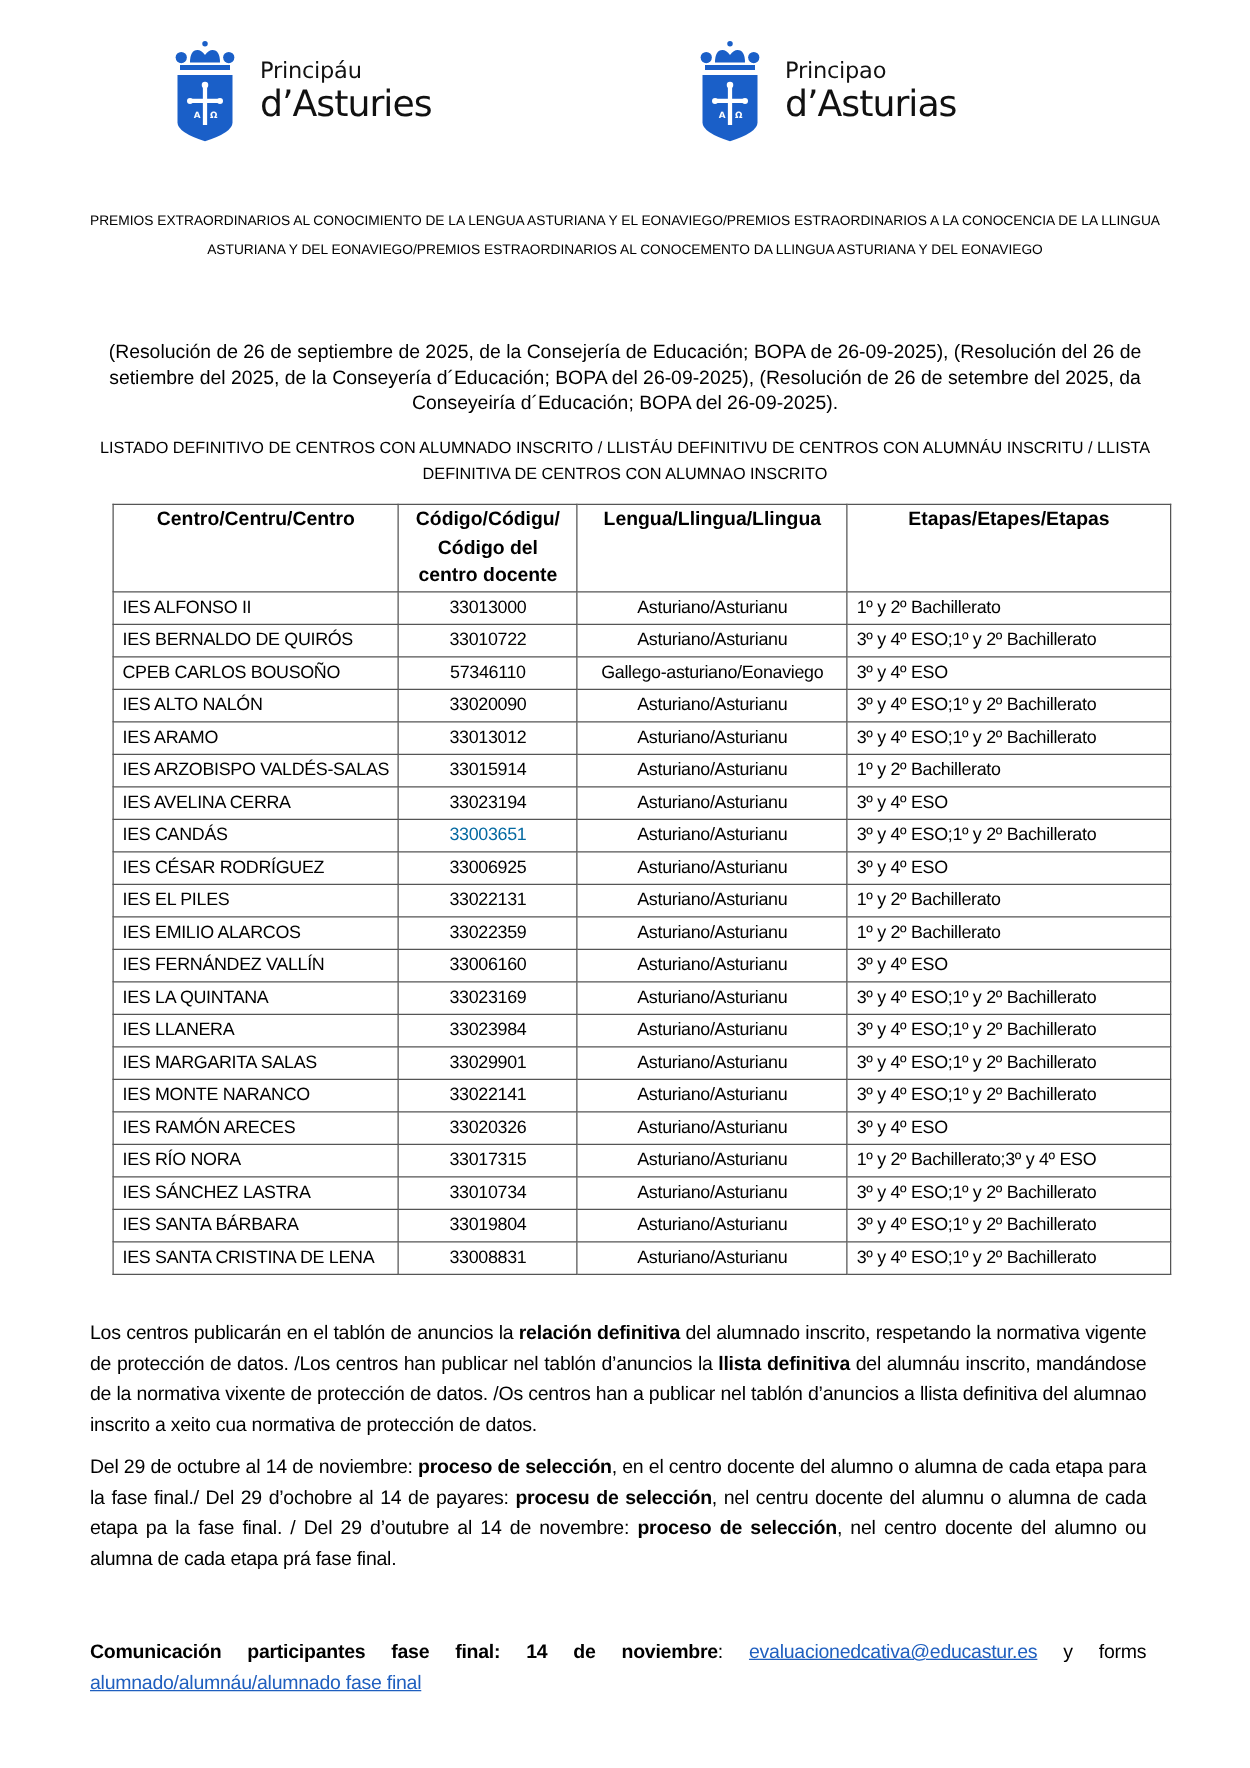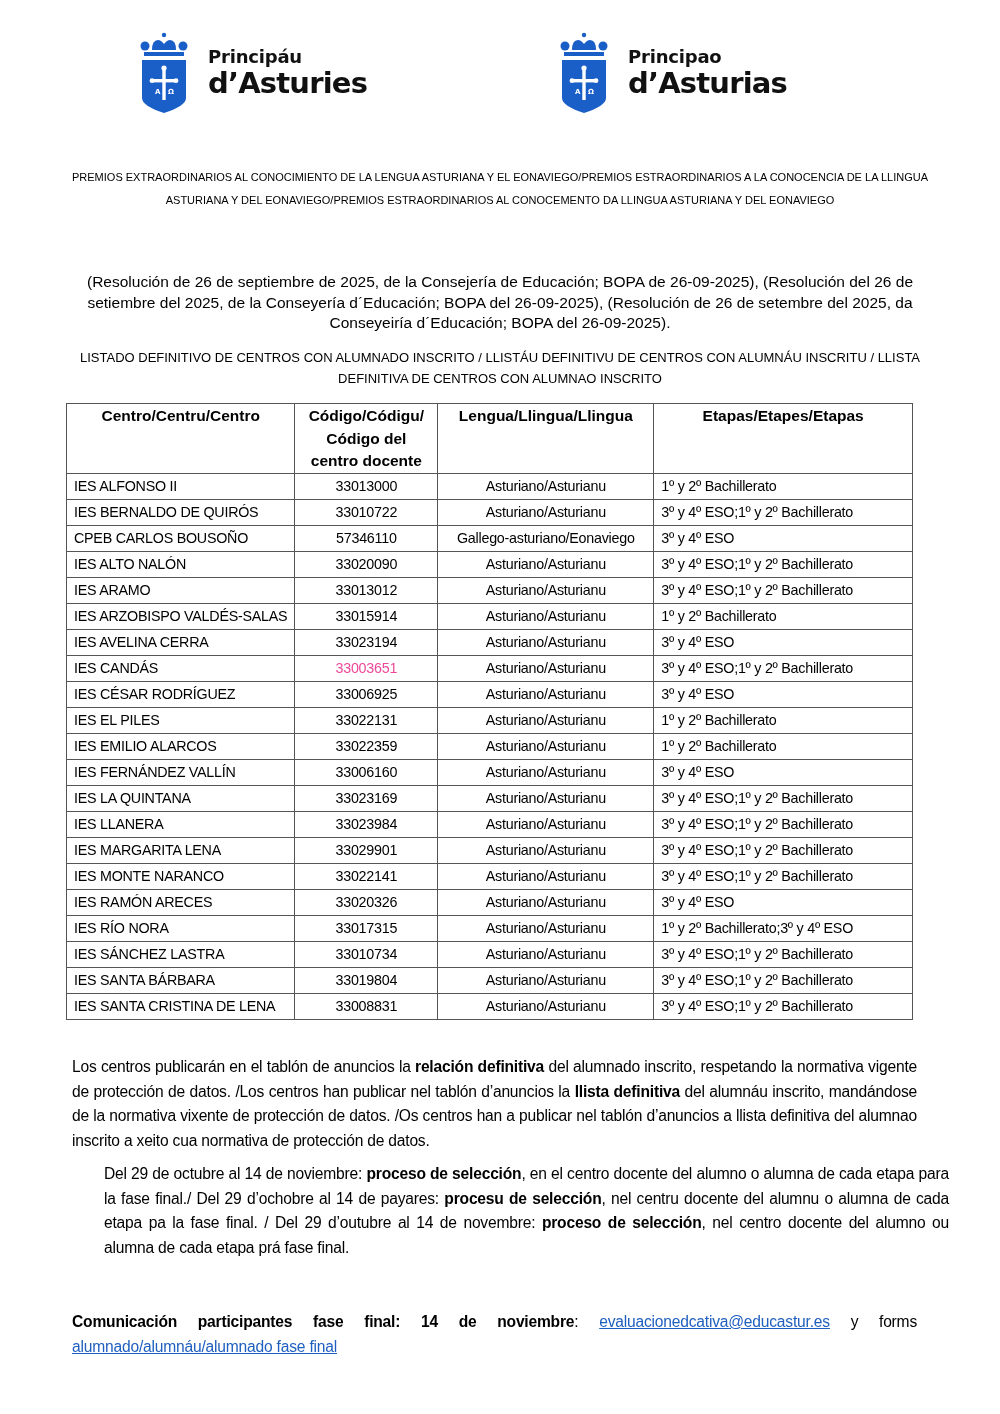--- a/index.html
+++ b/index.html
@@ -2,46 +2,46 @@
 <html><head>
 <meta charset="utf-8">
 <style>
   html, body { margin: 0; padding: 0; background: #ffffff; }
   body { width: 1000px; height: 1414px; position: relative; overflow: hidden; color: #000; }
   .logos { position: absolute; top: 32px; left: 0; width: 1000px; height: 90px; }
   .logo { position: absolute; top: 0; display: flex; align-items: center; }
   .logo-left { left: 140px; }
   .logo-right { left: 560px; }
   .shield { width: 48px; height: 82px; }
-  .logo-text { margin-left: 20px; font-family: "DejaVu Sans", sans-serif; font-weight: bold; color: #111; line-height: 1; }
+  .logo-text { margin-left: 20px; font-family: "DejaVu Sans", sans-serif; font-weight: normal; color: #111; line-height: 1; }
   .logo-line1 { font-size: 18px; letter-spacing: -0.2px; }
   .logo-line2 { font-size: 29px; letter-spacing: -0.8px; margin-top: 3px; }
 
   .title { position: absolute; top: 166px; left: 70px; width: 860px; text-align: center;
     font-family: "Liberation Sans", sans-serif; font-size: 11px; line-height: 22.5px; }
   .resolution { position: absolute; top: 272px; left: 70px; width: 860px; text-align: center;
     font-family: "Liberation Sans", sans-serif; font-size: 15.5px; line-height: 20.5px; }
   .listado { position: absolute; top: 348px; left: 70px; width: 860px; text-align: center;
     font-family: "Liberation Sans", sans-serif; font-size: 13px; line-height: 20.5px; }
 
-  table.centros { position: absolute; top: 403px; left: 66px; width: 847px; border-collapse: collapse;
+  table.centros { position: absolute; top: 403px; left: 90px; width: 847px; border-collapse: collapse;
     font-family: "Liberation Sans Narrow", "Liberation Sans", sans-serif; font-size: 14.3px; }
   table.centros th, table.centros td { border: 1px solid #555; padding: 0 7px; }
   table.centros th { font-weight: bold; font-size: 15.5px; line-height: 22.5px; vertical-align: top; text-align: center; padding-top: 1px; height: 66px; }
   table.centros td { height: 25px; line-height: 25px; white-space: nowrap; letter-spacing: -0.25px; }
   .c-centro { width: 212px; text-align: left; }
   .c-codigo { width: 128px; text-align: center; }
   .c-lengua { width: 201px; text-align: center; }
   .c-etapa { text-align: left; }
-  td.c-codigo.gray { color: #ec4899; }
+  td.c-codigo.gray { color: #0369a1; }
 
   .body-text { position: absolute; left: 72px; width: 845px; font-family: "Liberation Sans Narrow", "Liberation Sans", sans-serif;
     font-size: 15.6px; line-height: 24.5px; text-align: justify; letter-spacing: -0.2px; }
   .p1 { top: 1055px; }
-  .p2 { top: 1162px; margin-left: 32px; }
+  .p2 { top: 1162px; }
   .p3 { top: 1310px; }
   .body-text b { font-weight: bold; }
   .link { color: #1f5fbf; text-decoration: underline; }
 </style>
 </head>
 <body>
 
 <div class="logos">
   <div class="logo logo-left">
     <svg class="shield" viewBox="0 0 48 82">
@@ -179,21 +179,21 @@
         <td class="c-lengua">Asturiano/Asturianu</td>
         <td class="c-etapa">3º y 4º ESO;1º y 2º Bachillerato</td>
       </tr>
       <tr>
         <td class="c-centro">IES LLANERA</td>
         <td class="c-codigo">33023984</td>
         <td class="c-lengua">Asturiano/Asturianu</td>
         <td class="c-etapa">3º y 4º ESO;1º y 2º Bachillerato</td>
       </tr>
       <tr>
-        <td class="c-centro">IES MARGARITA LENA</td>
+        <td class="c-centro">IES MARGARITA SALAS</td>
         <td class="c-codigo">33029901</td>
         <td class="c-lengua">Asturiano/Asturianu</td>
         <td class="c-etapa">3º y 4º ESO;1º y 2º Bachillerato</td>
       </tr>
       <tr>
         <td class="c-centro">IES MONTE NARANCO</td>
         <td class="c-codigo">33022141</td>
         <td class="c-lengua">Asturiano/Asturianu</td>
         <td class="c-etapa">3º y 4º ESO;1º y 2º Bachillerato</td>
       </tr>

